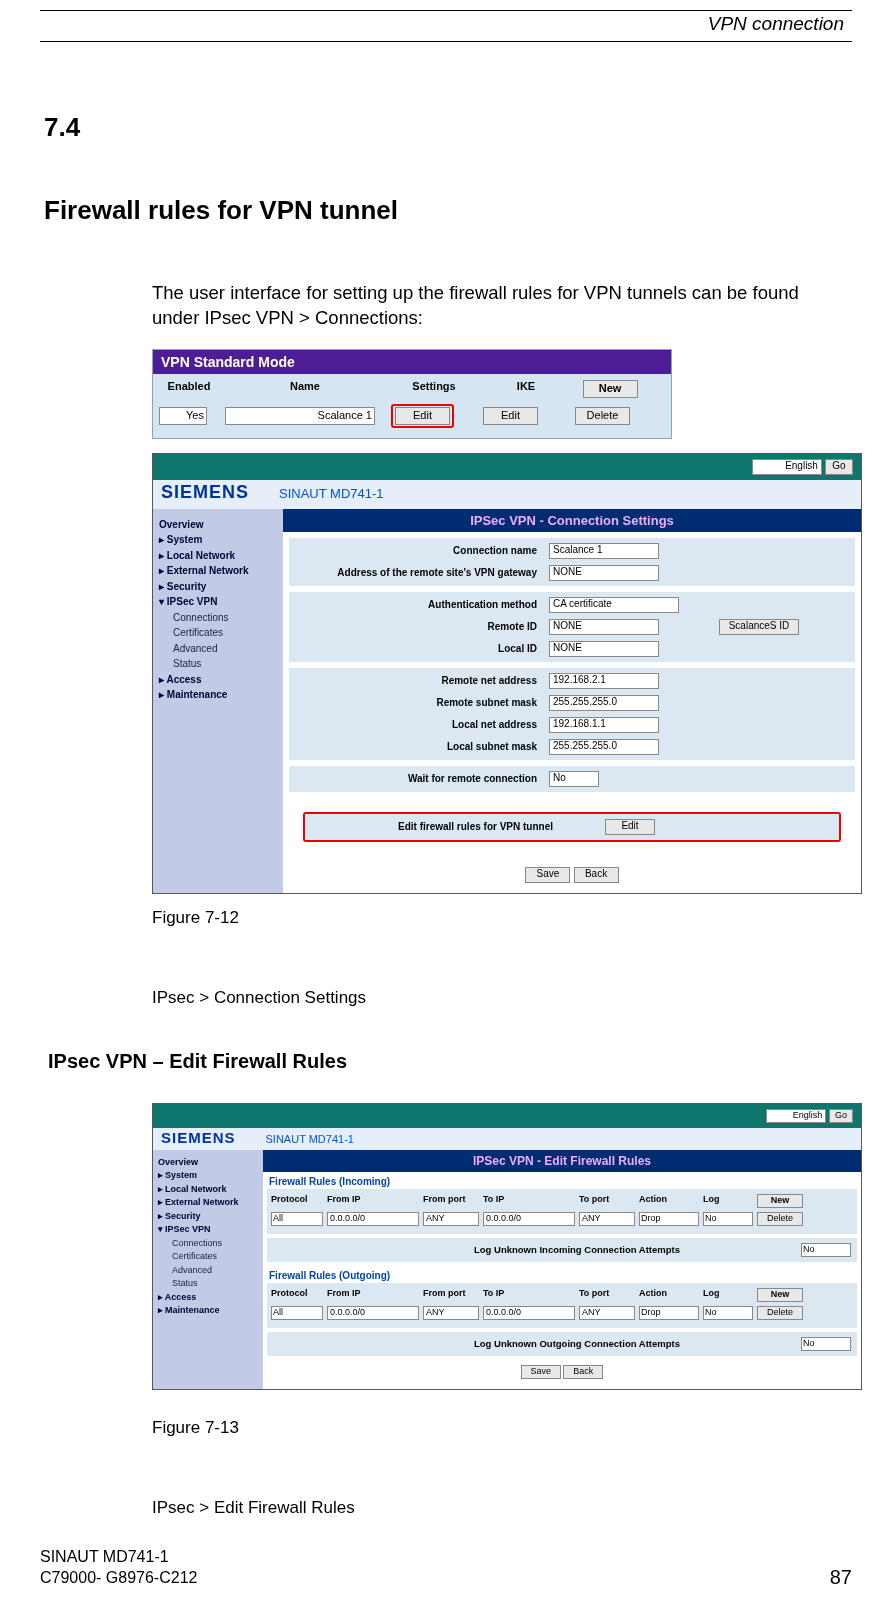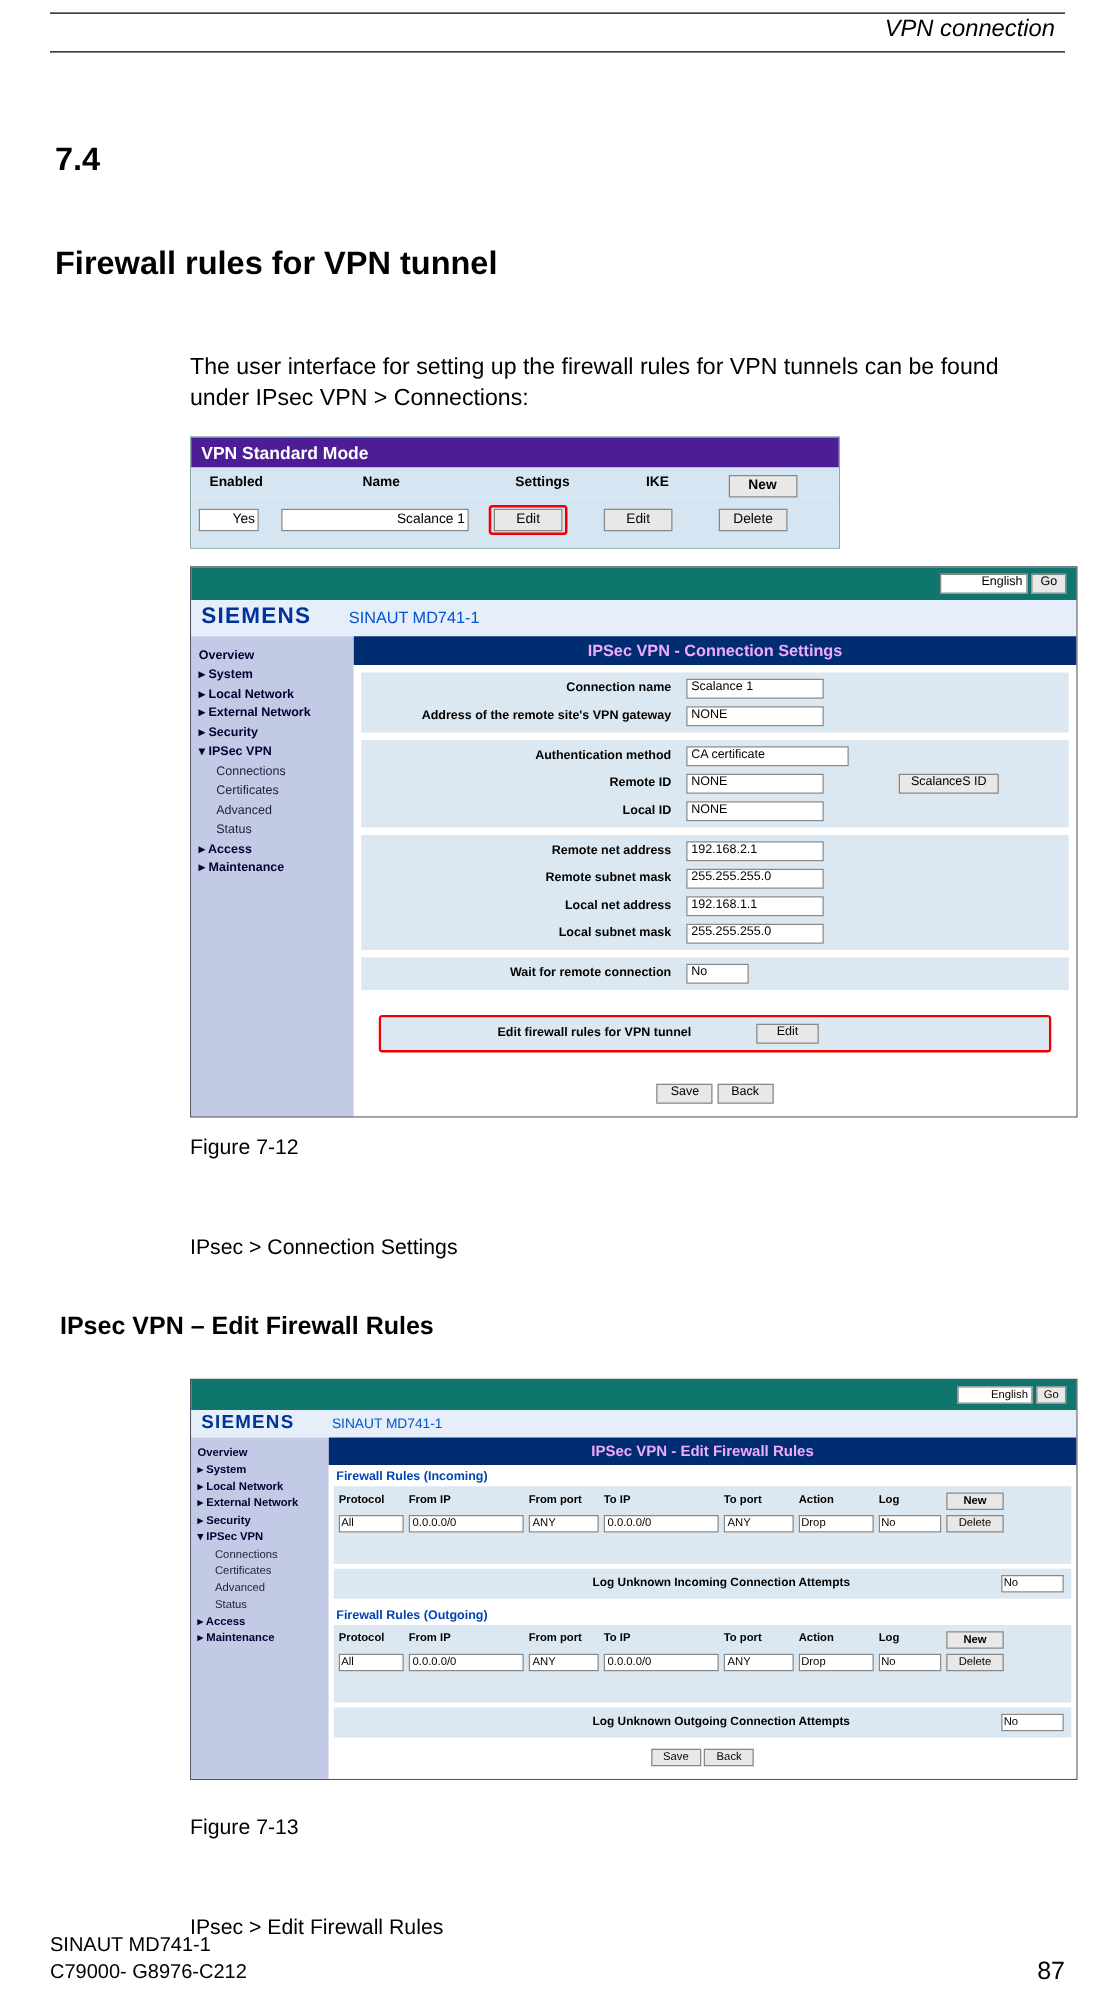--- a/index.html
+++ b/index.html
@@ -55,21 +55,21 @@
   .sel2{border:1px solid #888;background:#fff;height:16px;padding:0 3px;font-size:10px;width:130px;display:inline-block;}
   .btn2{border:1px solid #888;background:#e8e8e8;height:16px;padding:0 3px;font-size:10px;min-width:80px;display:inline-block;text-align:center;cursor:pointer;}
   .redrow { border:2.5px solid #e00; border-radius:3px; margin:20px;}
   .btnrow { text-align:center; padding:5px 0 10px;}
 
   
   .ui-panel.small { width:710px; font-size:9.5px;}
   .ui-panel.small .ui-nav{width:110px;font-size:9px;padding:6px 3px 30px 5px;line-height:1.5;}
   .ui-panel.small .ui-main-title{font-size:12px;}
   .fw-sect-title{color:#0045b5;font-weight:bold;padding:4px 6px 2px;font-size:10px;}
-  .fw-table{background:#dbe8f2;margin:0 4px 4px;padding:3px 4px 23px;}
+  .fw-table{background:#dbe8f2;margin:0 4px 4px;padding:3px 4px 6px;}
   .fw-hdr{display:flex;gap:4px;font-weight:bold;font-size:9px;padding:2px 0;}
   .fw-row{display:flex;gap:4px;align-items:center;padding:2px 0;}
   .c-proto{width:52px;} .c-fip{width:92px;} .c-fport{width:56px;} .c-tip{width:92px;}
   .c-tport{width:56px;} .c-act{width:60px;} .c-log{width:50px;} .c-b{width:46px;}
   .inp3{border:1px solid #888;background:#fff;height:14px;font-size:9px;padding:0 2px;width:100%;display:inline-block;}
   .sel3{border:1px solid #888;background:#fff;height:14px;font-size:9px;padding:0 1px;width:100%;display:inline-block;}
   .btn3{border:1px solid #888;background:#e8e8e8;height:14px;font-size:9px;width:100%;text-align:center;cursor:pointer;display:inline-block;}
   .log-row{background:#dbe8f2;margin:0 4px 4px;padding:5px 6px;display:flex;align-items:center;}
   .log-row .lbl{flex:1;font-weight:bold;font-size:9.5px;text-align:center;padding-left:80px;}
   .log-row .ctl{width:50px;}

